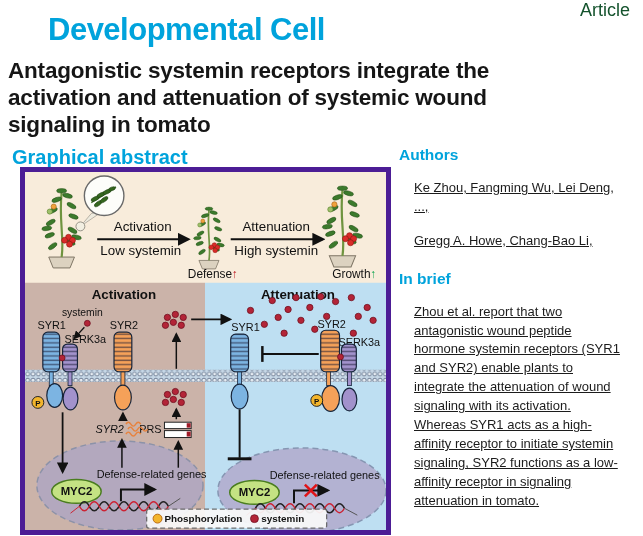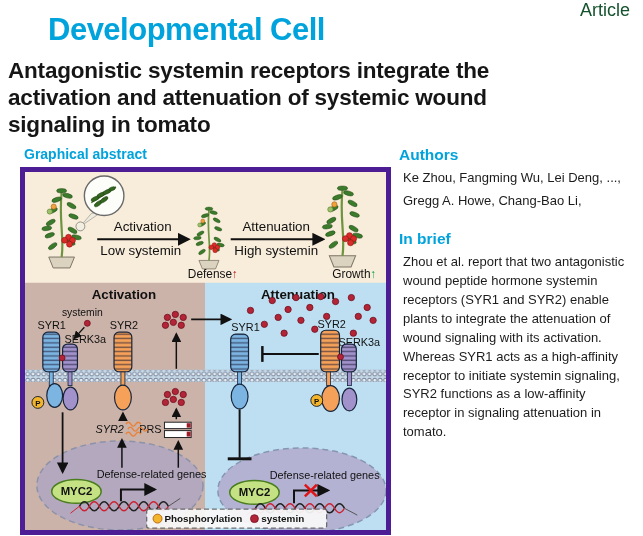--- a/index.html
+++ b/index.html
@@ -1,25 +1,25 @@
 <!DOCTYPE html>
 <html><head>
 <meta charset="utf-8">
 <style>
   html,body{margin:0;padding:0;background:#fff;width:643px;height:536px;overflow:hidden;
     font-family:"Liberation Sans",sans-serif;-webkit-font-smoothing:antialiased;}
   .article-tag{position:absolute;top:0px;right:13px;font-size:18px;font-weight:normal;color:#14532d;}
   .journal{position:absolute;left:20px;top:12px;font-size:31px;font-weight:bold;color:#00a3dc;letter-spacing:-0.5px;margin-left:28px;}
   .title{position:absolute;left:8px;top:57px;font-size:22.5px;font-weight:bold;color:#161616;line-height:1.2;letter-spacing:-0.2px;}
-  .ga-label{position:absolute;left:24px;top:146px;font-size:14px;font-weight:bold;color:#00a3dc;}
+  .ga-label{position:absolute;left:12px;top:146px;font-size:20px;font-weight:bold;color:#00a3dc;}
   .figure{position:absolute;left:20px;top:167px;width:361px;height:358px;border:5px solid #4c1d95;background:#f8ecdb;}
   .figure svg{display:block;}
   .right-col{position:absolute;left:399px;top:146px;width:238px;}
   .right-col h3{margin:0 0 5px 0;font-size:15.5px;font-weight:bold;color:#00a3dc;}
-  .right-col p{margin:4px;font-size:13px;line-height:1.45;color:#1c1c1c;}
+  .right-col p{margin:15px;font-size:13px;line-height:1.45;color:#1c1c1c;text-decoration:underline;}
   .right-col .emails{font-size:12.8px;line-height:1.33;}
   .sec{margin-bottom:19px;}
   .inbrief p{line-height:1.46;}
   svg text{font-family:"Liberation Sans",sans-serif;fill:#111;}
 </style>
 </head>
 <body>
 
 <div class="article-tag">Article</div>
 <div class="journal">Developmental Cell</div>

